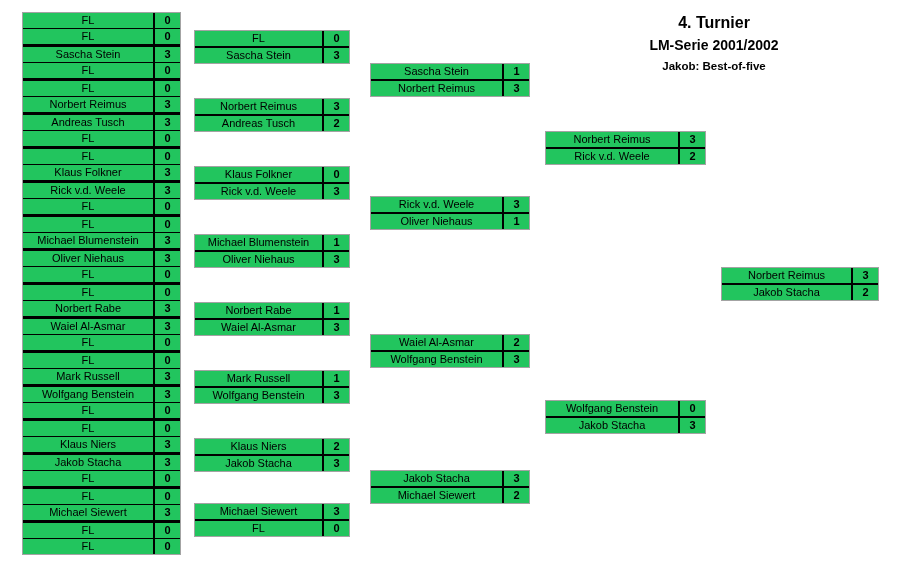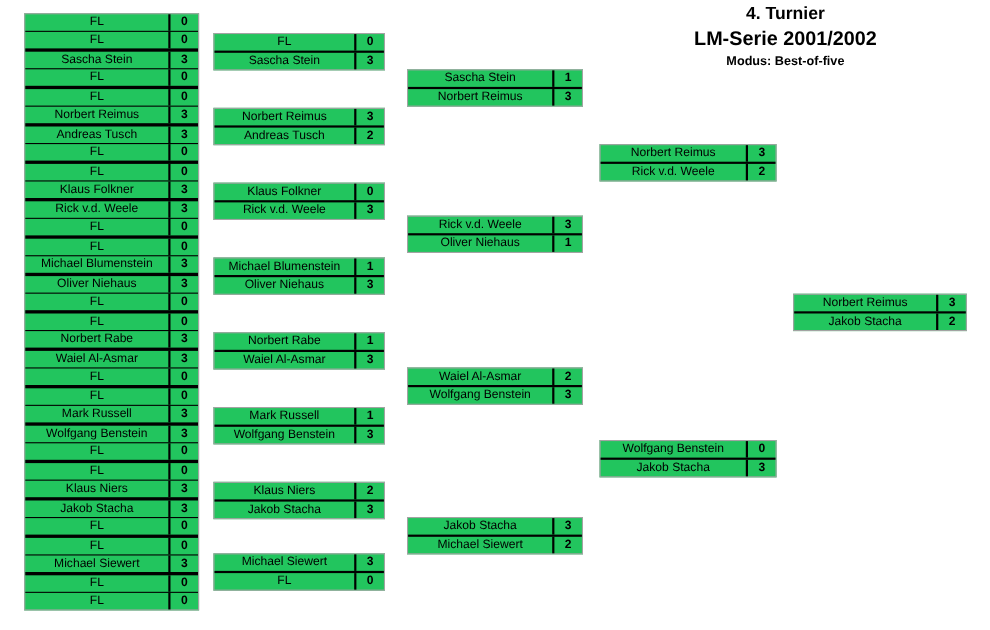--- a/index.html
+++ b/index.html
@@ -21,34 +21,34 @@
   .n {
     flex:1; border-right:2px solid #000;
     font-size:11px; line-height:15px; text-align:center;
     white-space:nowrap; overflow:hidden;
   }
   .s {
     width:25px; font-size:11px; line-height:15px;
     font-weight:bold; text-align:center;
   }
   .title-block {
-    position:absolute; left:564px; top:2px; width:300px;
+    position:absolute; left:564px; top:12px; width:300px;
     text-align:center; font-weight:bold;
   }
   .t-line { font-size:16px; line-height:22px; }
-  .t-line3 { font-size:18px; line-height:22px; }
+  .t-line3 { font-size:14px; line-height:22px; }
   .t-modus { font-size:11.5px; line-height:16px; margin-top:2px; }
 </style>
 </head>
 <body>
 
 <div class="title-block">
   <div class="t-line">4. Turnier</div>
   <div class="t-line3">LM-Serie 2001/2002</div>
-  <div class="t-modus">Modus: Best-of-five</div>
+  <div class="t-modus">Jakob: Best-of-five</div>
 </div>
 
 <div id="round1" class="box" style="left:22px;top:12px;width:159px;">
   <div class="row">
       <span class="n">FL</span>
       <span class="s">0</span>
     </div>
   <div class="row">
       <span class="n">FL</span>
       <span class="s">0</span>

